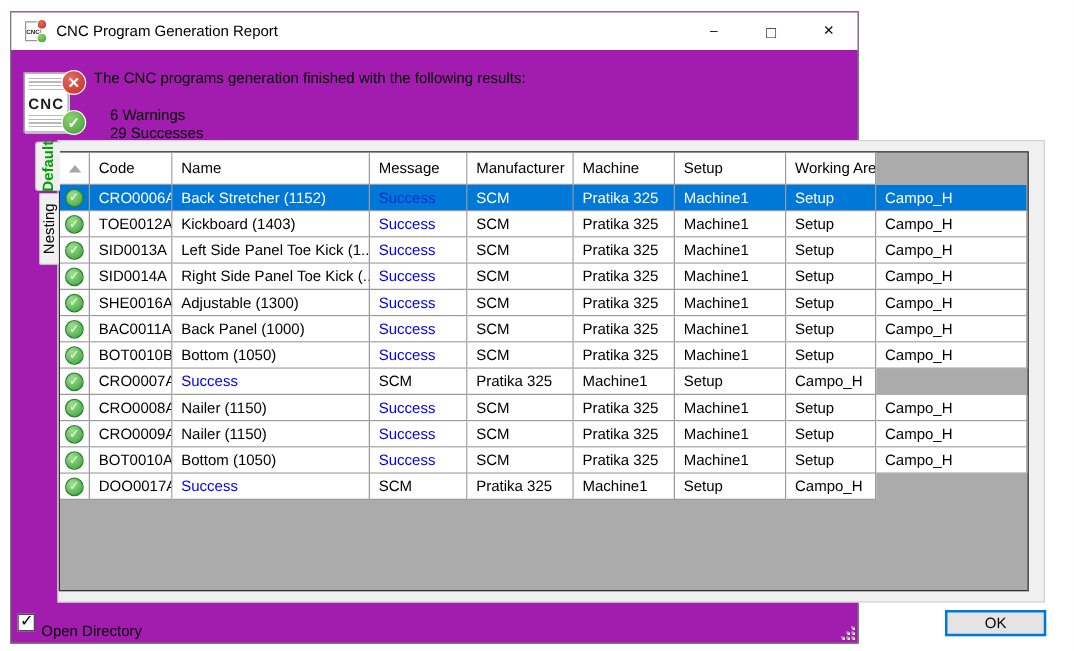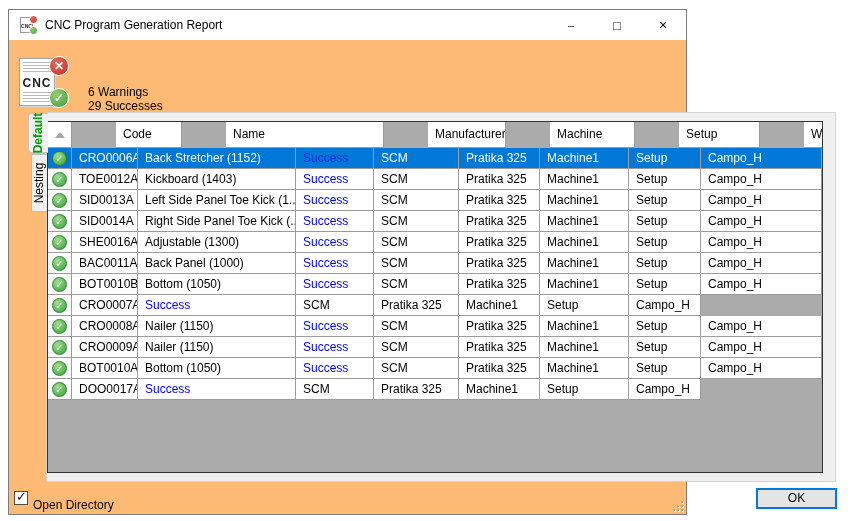--- a/index.html
+++ b/index.html
@@ -1,21 +1,21 @@
 <!DOCTYPE html>
 <html><head>
 <meta charset="utf-8">
 <style>
   * { box-sizing: border-box; margin: 0; padding: 0; }
   html,body { background:#fff; }
   body { font-family:"Liberation Sans", sans-serif; font-size:12px; color:#000; }
   .stage { position:relative; width:859px; height:521px; background:#fff; overflow:hidden; }
 
   .window { position:absolute; left:8px; top:9px; width:679px; height:506px;
-            background:#fdba74; border:1px solid #7b7b7b; }
+            background:#a21caf; border:1px solid #7b7b7b; }
 
   
   .titlebar { position:absolute; left:0; top:0; right:0; height:30px; background:#fff; }
   .title-icon { position:absolute; left:11px; top:6px; width:18px; height:18px; }
   .ti-doc { position:absolute; left:0; top:1px; width:13px; height:16px; background:#fff;
             border:1px solid #9a9a9a; }
   .ti-label { position:absolute; left:0; right:0; top:5px; font-size:5px; font-weight:bold;
               text-align:center; letter-spacing:0; color:#222; }
   .ti-badge { position:absolute; width:9px; height:9px; border-radius:50%; border:1px solid #fff; }
   .ti-badge.red   { right:0; top:-1px;  background:radial-gradient(circle at 35% 30%, #e4695c, #bf3125); }
@@ -56,21 +56,21 @@
   .vtab.plain { left:22px; top:144px; width:16px; height:58px;
                 border:1px solid #bdbdbd; border-right:none; border-radius:2px 0 0 2px; }
 
   
   .tab-panel { position:absolute; left:37px; top:102px; width:790px; height:370px;
                background:#f0f0f0; border:1px solid #d3d3d3; z-index:1; }
   .grid { position:absolute; left:38px; top:111px; width:776px; height:352px;
           background:#ABABAB; border:1px solid #333; overflow:hidden; z-index:2; }
   .grid-header, .trow { display:grid;
       grid-template-columns:24px 66px 158px 78px 85px 81px 89px 72px minmax(0,1fr); }
-  .grid-header { height:26px;gap:44px; }
+  .grid-header { height:26px; }
   .hcell { background:#fff; border-right:1px solid #9b9b9b; border-bottom:1px solid #9b9b9b;
            padding-left:7px; line-height:25px; white-space:nowrap; overflow:hidden; cursor:default; }
   .hcell.icon-col { padding:0; display:flex; align-items:center; justify-content:center; }
   .sort-arrow { width:0; height:0; border-left:5px solid transparent;
                 border-right:5px solid transparent; border-bottom:6px solid #a6a6a6; }
   .trow { height:21px; }
   .cell { background:#fff; border-right:1px solid #9b9b9b; border-bottom:1px solid #9b9b9b;
           padding-left:7px; line-height:20px; white-space:nowrap; overflow:hidden; }
   .cell.status-cell { padding:0; display:flex; align-items:center; justify-content:center; }
   .trow.selected .cell { background:#0078D7; color:#fff; }
@@ -128,39 +128,41 @@
         <span class="bi-label">CNC</span>
         <span class="bi-lines-bottom"></span>
       </span>
       <span class="badge error">
         <span>✕</span>
       </span>
       <span class="badge success">
         <span>✓</span>
       </span>
     </div>
+    <div class="report-message">The CNC programs generation finished with the following results:</div>
     <div class="warnings-count">6 Warnings</div>
     <div class="successes-count">29 Successes</div>
 
     <div class="vtab selected">
       <span class="vlabel">Default</span>
     </div>
     <div class="vtab plain">
       <span class="vlabel">Nesting</span>
     </div>
 
     <div class="tab-panel"></div>
 
     <div class="grid">
       <div class="grid-header">
         <div class="hcell icon-col">
           <span class="sort-arrow"></span>
         </div>
       <div class="hcell">Code</div>
           <div class="hcell">Name</div>
+          <div class="hcell">Message</div>
           <div class="hcell">Manufacturer</div>
           <div class="hcell">Machine</div>
           <div class="hcell">Setup</div>
           <div class="hcell">Working Area</div>
         </div>
       <div>
           <div class="trow selected">
             <div class="cell status-cell">
               <span class="status-icon">✓</span>
             </div>

